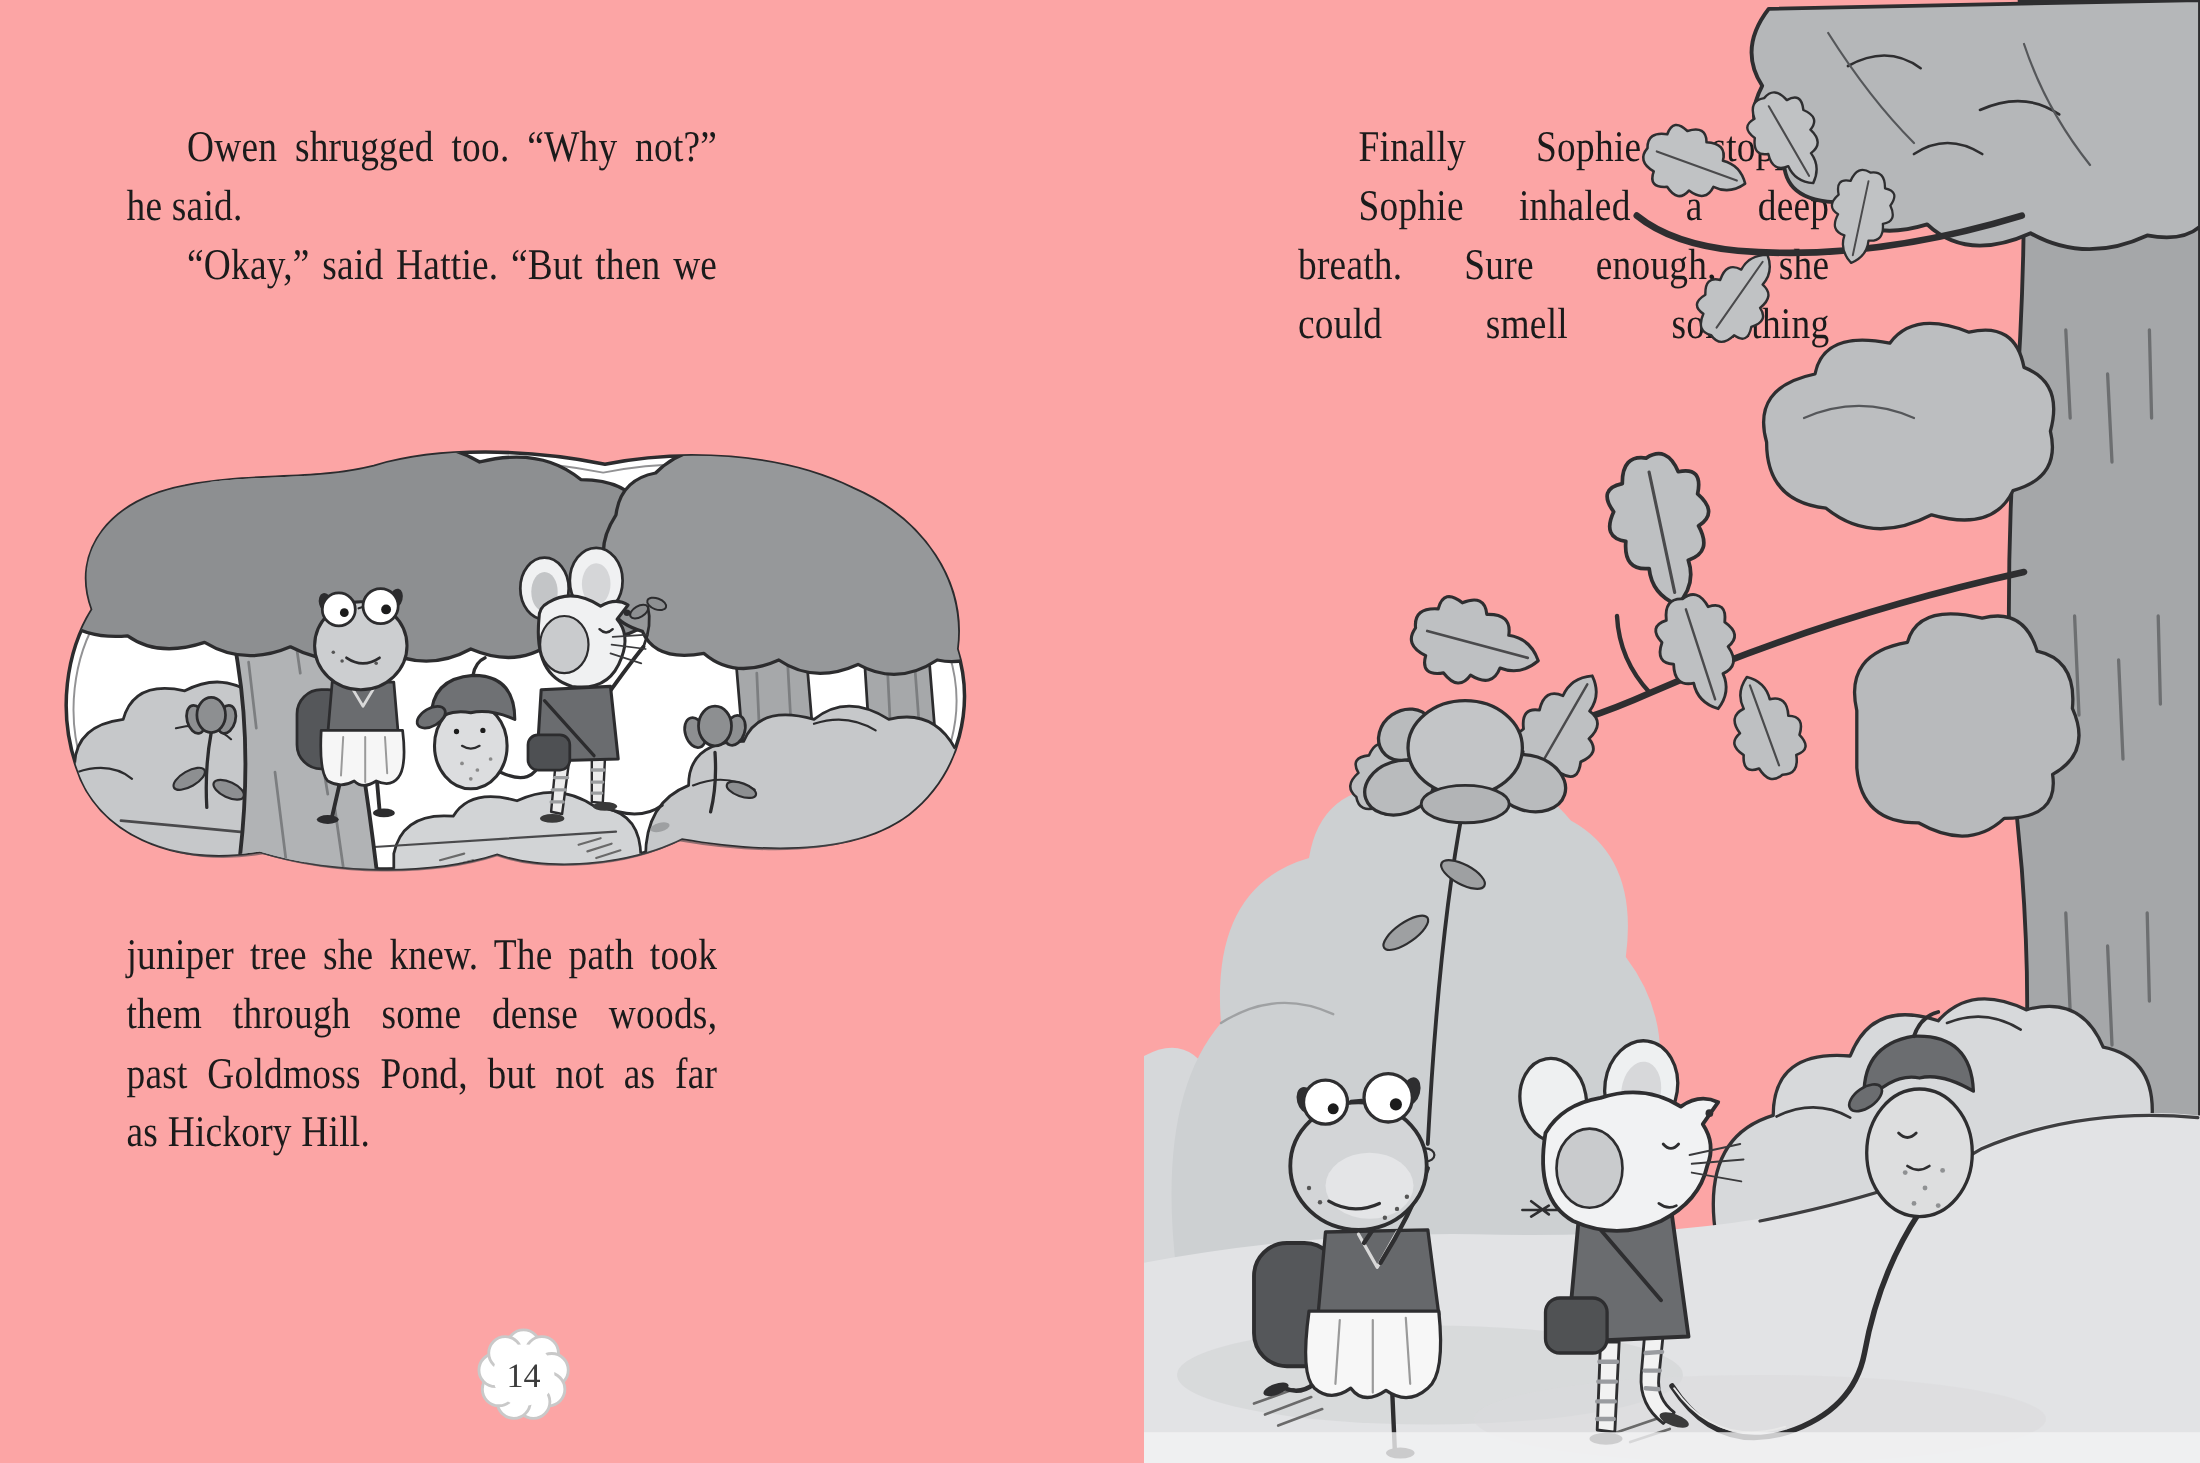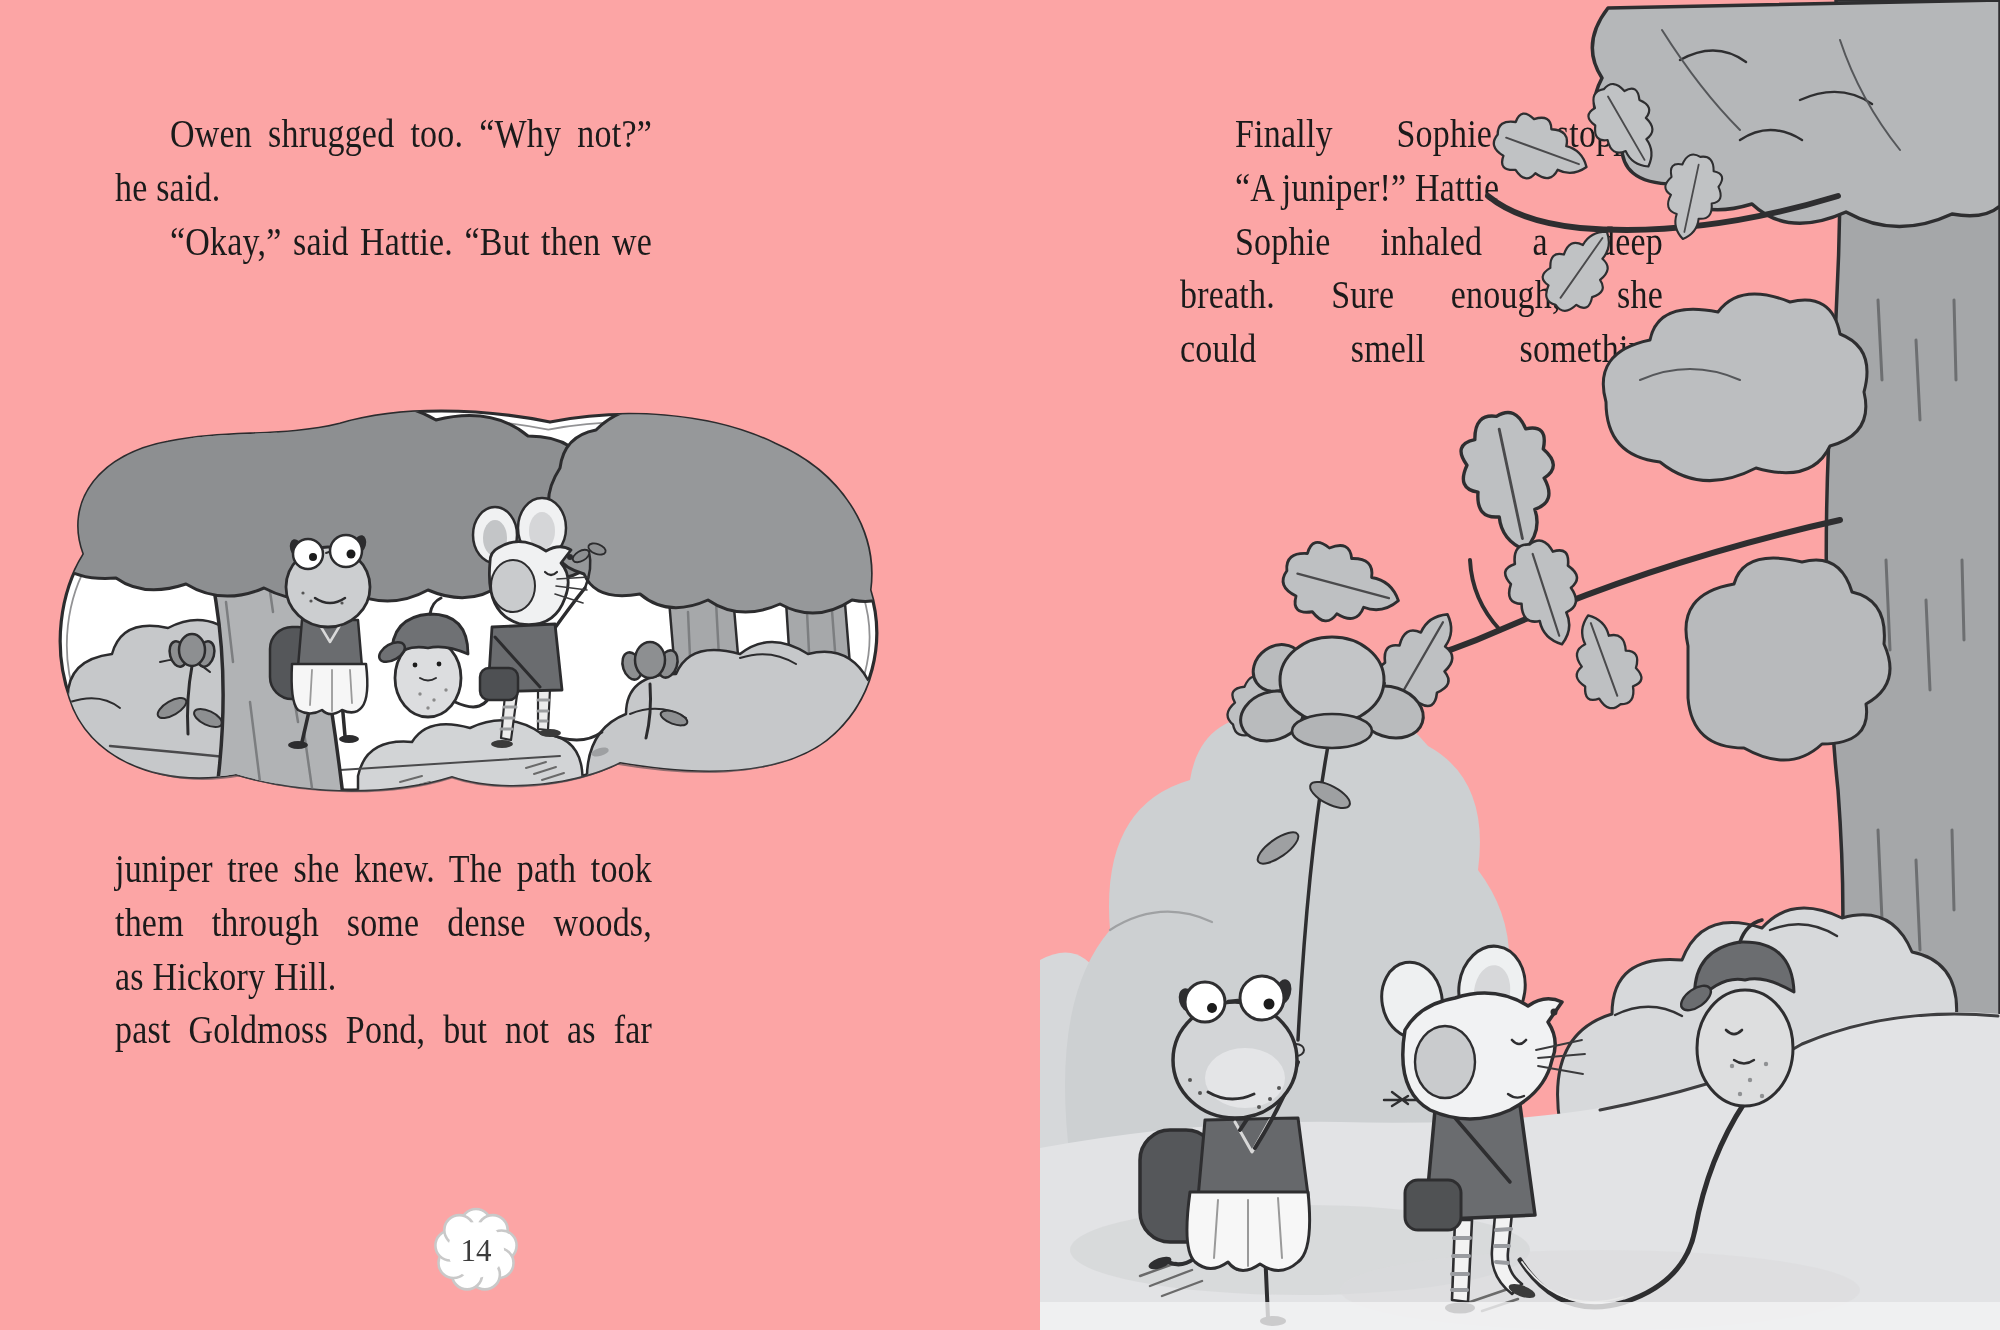--- a/index.html
+++ b/index.html
@@ -19,27 +19,26 @@
 
   <div class="page-text" style="left:115px;top:108px;width:537px;">
     <div class="line ind"><span class="lt" style="word-spacing: 7.39844px;">Owen shrugged too. “Why not?”</span></div>
     <div class="line"><span class="lt" style="word-spacing: 0px;">he said.</span></div>
     <div class="line ind"><span class="lt" style="word-spacing: 2.80625px;">“Okay,” said Hattie. “But then we</span></div>
   </div>
 
   <div class="page-text" style="left:115px;top:843px;width:537px;">
     <div class="line"><span class="lt" style="word-spacing: 5.84115px;">juniper tree she knew. The path took</span></div>
     <div class="line"><span class="lt" style="word-spacing: 19.1953px;">them through some dense woods,</span></div>
+    <div class="line"><span class="lt" style="word-spacing: 9.19271px;">past Goldmoss Pond, but not as far</span></div>
     <div class="line"><span class="lt" style="word-spacing: 0px;">as Hickory Hill.</span></div>
-    <div class="line"><span class="lt" style="word-spacing: 9.19271px;">past Goldmoss Pond, but not as far</span></div>
   </div>
 
   <div class="page-text" style="left:1180px;top:108px;width:483px;">
     <div class="line ind"><span class="lt" style="word-spacing: 55.0156px;">Finally Sophie stopped</span></div>
-    <div class="line ind"><span class="lt" style="word-spacing: 0px;">“A juniper!” Hattie</span></div>
     <div class="line ind"><span class="lt" style="word-spacing: 41.5px;">Sophie inhaled a deep</span></div>
     <div class="line"><span class="lt" style="word-spacing: 47.6667px;">breath. Sure enough, she</span></div>
     <div class="line"><span class="lt" style="word-spacing: 85.4688px;">could smell something</span></div>
   </div>
 
   <svg class="illus" style="left:40px;top:402px;" width="860" height="420" viewBox="0 0 860 420">
     <defs>
       <clipPath id="vclip">
         <path d="M300,22 C360,4 440,6 510,20 C580,6 670,10 735,42 C800,70 838,128 830,188 C846,238 834,300 786,338 C736,376 650,372 580,360 C532,384 458,390 412,374 C350,394 262,392 196,372 C116,386 48,354 30,296 C12,246 20,190 44,152 C24,98 62,52 128,40 C186,28 244,36 300,22 Z"></path>
       </clipPath>

